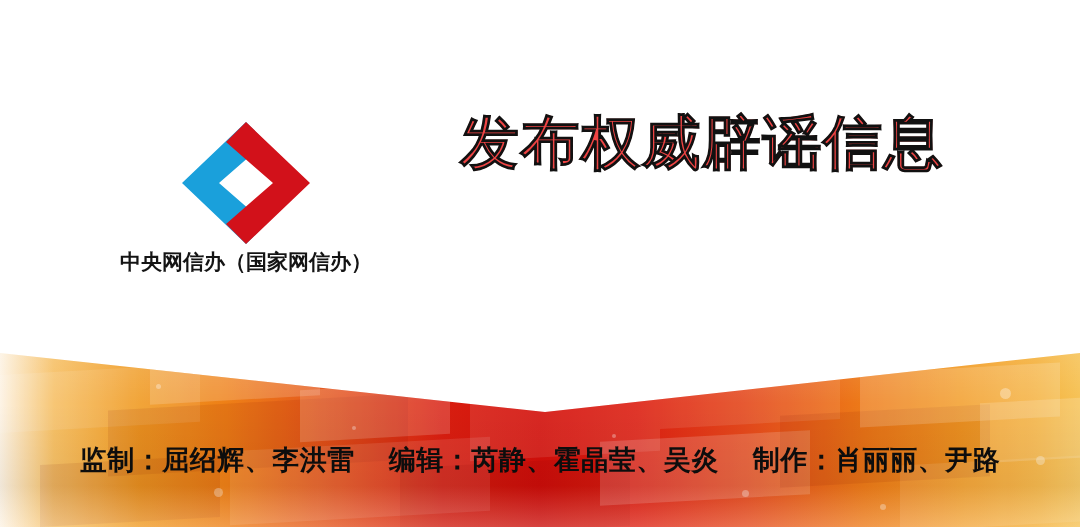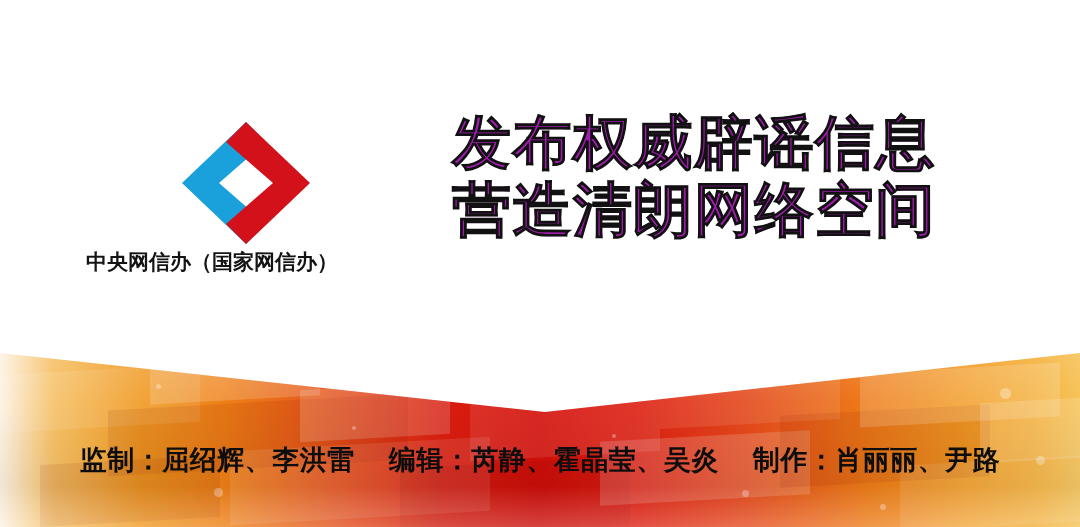--- a/index.html
+++ b/index.html
@@ -34,20 +34,21 @@
     width: 320px;
     height: 128px;
   }
   #logo-mark svg { display: block; margin: 0 auto; }
 
   #logo-text {
     position: absolute;
     left: 0;
     top: 130px;
     width: 320px;
+    text-align: center;
     color: #141414;
     font-weight: bold;
     line-height: 1.16;
     letter-spacing: 0px;
   }
   #logo-text .ln {
     display: block;
     font-size: 21px;
     white-space: nowrap;
   }
@@ -58,23 +59,24 @@
     left: 452px;
     top: 110px;
     width: 500px;
   }
   #headline .hl {
     display: block;
     font-family: "Liberation Serif", "DejaVu Serif", serif;
     font-weight: bold;
     font-size: 59px;
     line-height: 67px;
-    color: #a21caf;
+    color: #ef4444;
     letter-spacing: 1.5px;
     white-space: nowrap;
+    text-align: center;
     -webkit-text-stroke: 0.9px #111111;
   }
 
   
   #banner {
     position: absolute;
     left: 0;
     top: 340px;
     width: 1080px;
     height: 187px;
@@ -159,21 +161,20 @@
       </svg>
     </div>
 
     <div id="logo-text">
       <span class="ln">中央网信办（国家网信办）</span>
     </div>
   </div>
 
   <div id="headline">
     <span class="hl">发布权威辟谣信息</span>
-    <span class="hl">营造清朗网络空间</span>
   </div>
 
   <div id="banner">
     <div id="banner-base"></div>
 
     <div class="blk" style="left:-20px;  top:30px;  width:220px; height:58px;"></div>
     <div class="blk lt" style="left:150px;  top:16px;  width:170px; height:44px;"></div>
     <div class="blk dk" style="left:108px;  top:62px;  width:300px; height:66px;"></div>
     <div class="blk" style="left:230px;  top:104px; width:260px; height:74px;"></div>
     <div class="blk lt" style="left:300px;  top:46px;  width:150px; height:52px;"></div>

